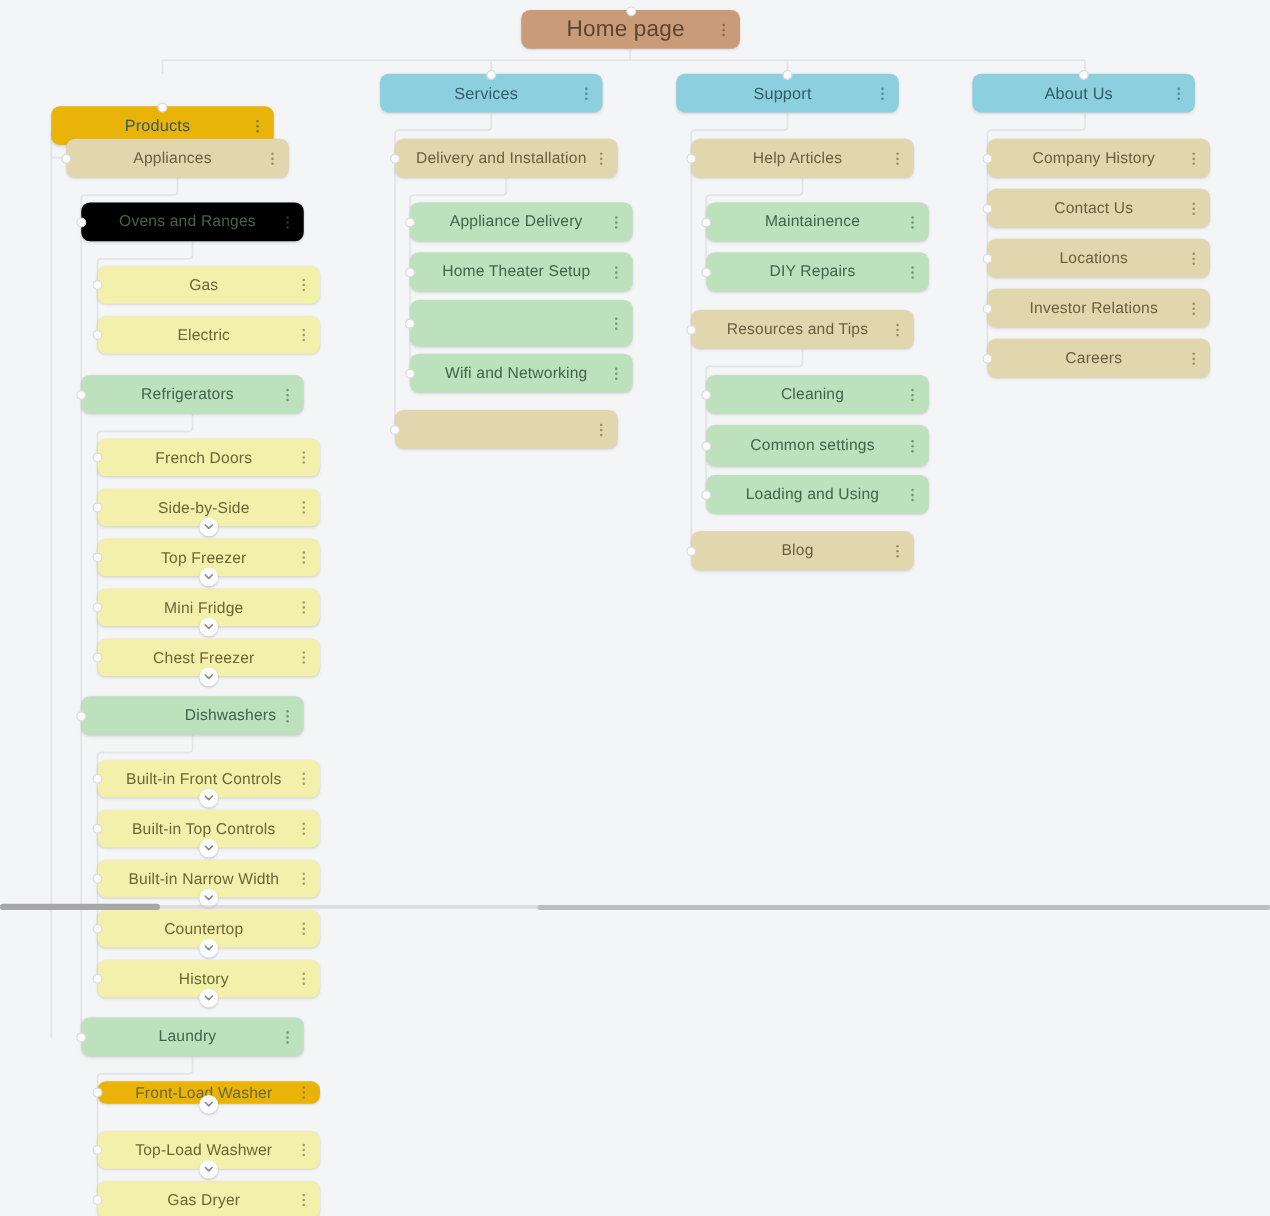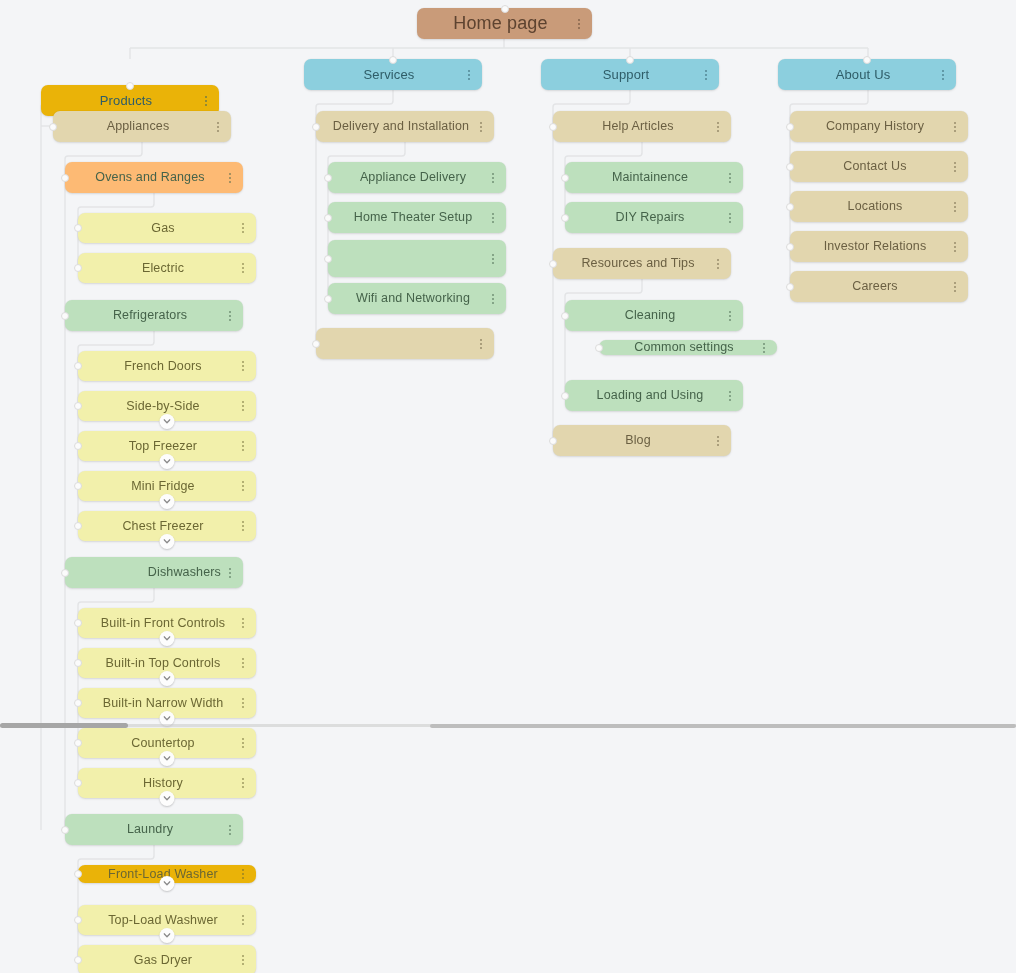--- a/index.html
+++ b/index.html
@@ -260,21 +260,21 @@
       </div>
       <div class="node lv-2" style="left: 53px; top: 111px; width: 178px; height: 31px; background: rgb(226, 214, 174);">
         <span class="port"></span>
         <span class="label">Appliances</span>
         <span class="kebab">
           <i></i>
           <i></i>
           <i></i>
         </span>
       </div>
-      <div class="node lv-3" style="left: 65px; top: 162px; width: 178px; height: 31px; background: #fdba74;">
+      <div class="node lv-3" style="left: 65px; top: 162px; width: 178px; height: 31px; background: #000000;">
         <span class="port"></span>
         <span class="label">Ovens and Ranges</span>
         <span class="kebab">
           <i></i>
           <i></i>
           <i></i>
         </span>
       </div>
       <div class="node lv-4" style="left: 78px; top: 213px; width: 178px; height: 30px; background: rgb(242, 240, 171);">
         <span class="port"></span>
@@ -583,21 +583,21 @@
       </div>
       <div class="node lv-3" style="left: 565px; top: 300px; width: 178px; height: 31px; background: rgb(189, 224, 189);">
         <span class="port"></span>
         <span class="label">Cleaning</span>
         <span class="kebab">
           <i></i>
           <i></i>
           <i></i>
         </span>
       </div>
-      <div class="node lv-3" style="left: 599px; top: 340px; width: 178px; height: 15px; background: rgb(189, 224, 189);">
+      <div class="node lv-3" style="left: 565px; top: 340px; width: 178px; height: 33px; background: rgb(189, 224, 189);">
         <span class="port"></span>
         <span class="label">Common settings</span>
         <span class="kebab">
           <i></i>
           <i></i>
           <i></i>
         </span>
       </div>
       <div class="node lv-3" style="left: 565px; top: 380px; width: 178px; height: 31px; background: rgb(189, 224, 189);">
         <span class="port"></span>

